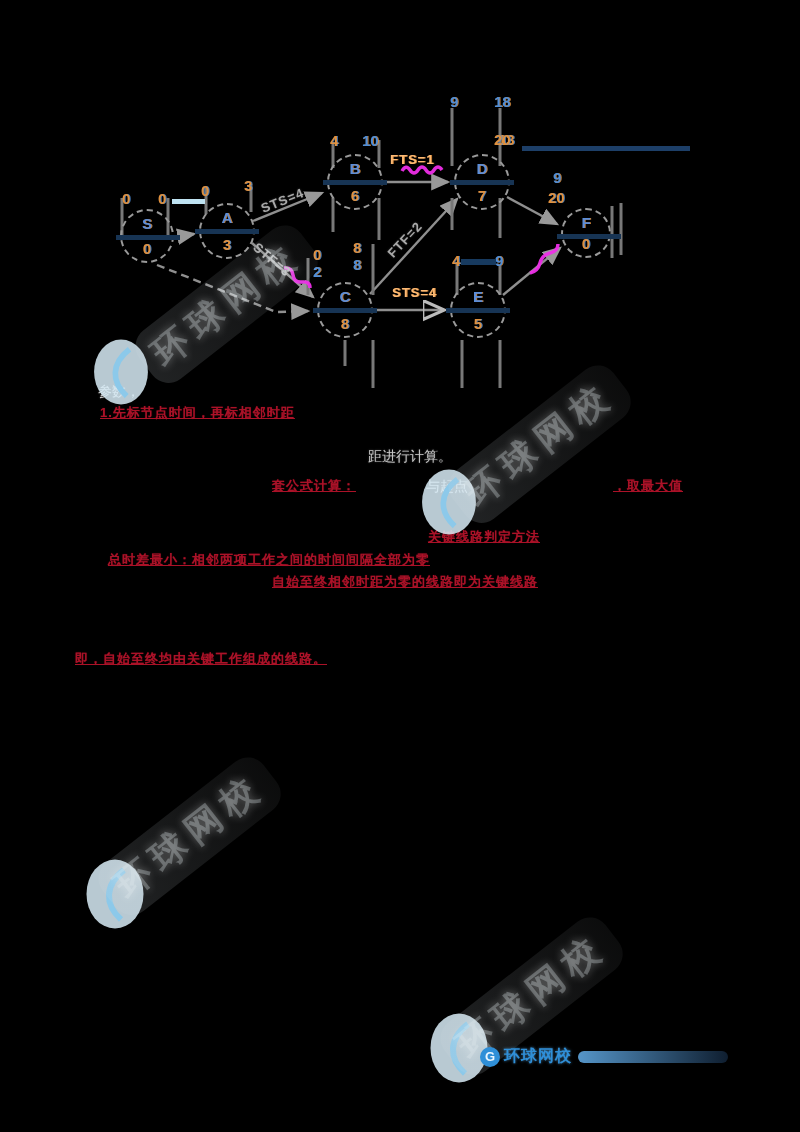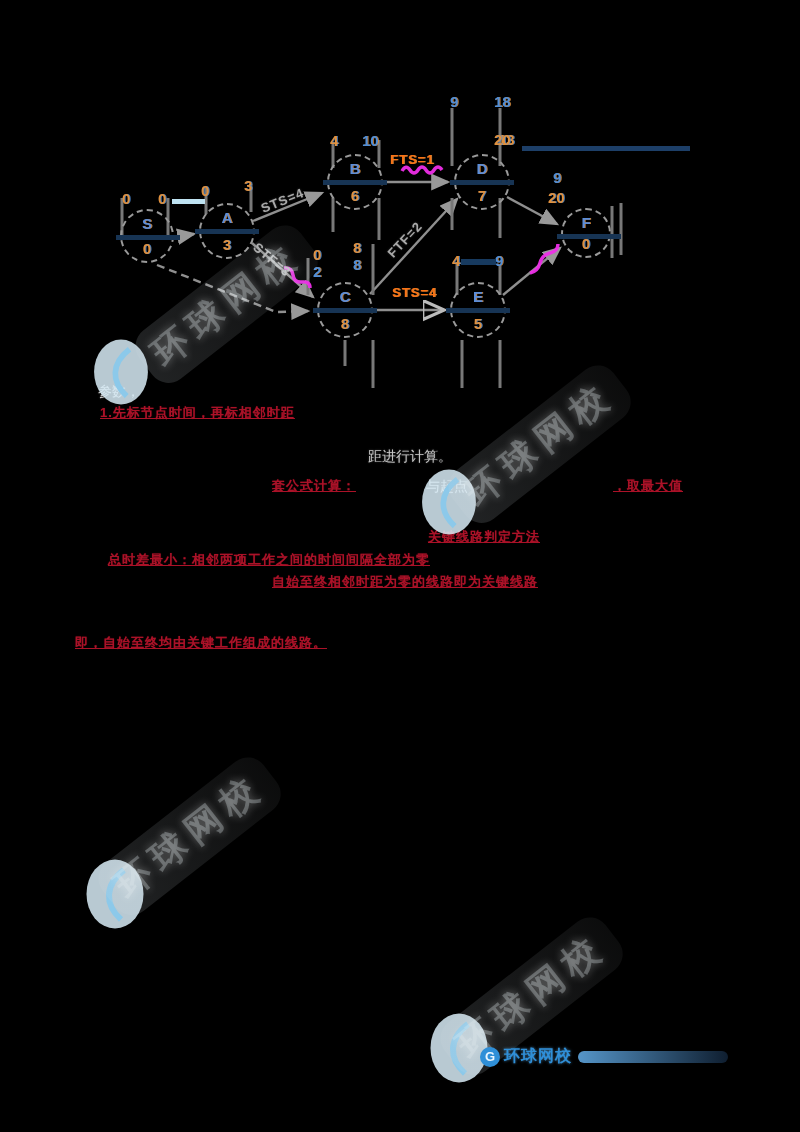--- a/index.html
+++ b/index.html
@@ -34,42 +34,42 @@
   .pd3{left:450px;top:132px;padding-left:48px;} .pd4{left:494px;top:132px;}
   .pe1{left:452px;top:253px;} .pe2{left:495px;top:253px;}
   .pf1{left:553px;top:170px;} .pf2{left:548px;top:190px;}
   .bar{position:absolute;}
   .bar-cyan{left:172px;top:199px;width:33px;height:5px;background:#bfe3f2;}
   .bar-navy-e{left:461px;top:259px;width:35px;height:6px;background:#173a5f;}
   .bar-navy-top{left:522px;top:146px;width:168px;height:5px;background:#1d3f68;}
   
   .elabel{position:absolute;font-weight:bold;font-size:13px;letter-spacing:1px;white-space:nowrap;}
   .elabel.gray{color:#a9a9a9;text-shadow:0 0 2px rgba(255,255,255,.25);}
-  .elabel.hand{color:#f97316;text-shadow:1px 0 0 rgba(224,145,63,.85);text-align:right;}
+  .elabel.hand{color:#fdba74;text-shadow:1px 0 0 rgba(224,145,63,.85);text-align:right;}
   .lab-ab{left:260px;top:193px;transform:rotate(-22deg);}
   .lab-ac{left:250px;top:252px;transform:rotate(40deg);}
   .lab-bd{left:390px;top:152px;}
   .lab-cd{left:383px;top:232px;transform:rotate(-47deg);}
   .lab-ce{left:392px;top:285px;}
   
   .txt{position:absolute;white-space:nowrap;}
   .gtxt{color:#c9c9c9;font-size:14px;text-shadow:0 0 2px rgba(255,255,255,.3);}
   .rtxt{color:#ab1228;font-size:13px;font-weight:bold;text-decoration:underline;
         letter-spacing:1px;text-shadow:0 0 1px rgba(171,18,40,.6);}
   .t-frag1{left:98px;top:383px;}
   .t-red1{left:100px;top:404px;}
   .t-black2{left:368px;top:448px;}
   .t-red2a{left:272px;top:477px;}
   .t-black3{left:426px;top:478px;}
   .t-red2b{left:613px;top:477px;}
   .t-red3{left:428px;top:528px;}
   .t-red4{left:108px;top:551px;}
   .t-red5{left:272px;top:573px;}
   .t-red6{left:118px;top:622px;letter-spacing:.5px;}
-  .t-red7{left:75px;top:634px;}
+  .t-red7{left:75px;top:650px;}
   
   .wm-text{position:absolute;transform:rotate(-38deg);transform-origin:left bottom;
         font-size:36px;font-weight:bold;letter-spacing:8px;color:rgba(225,234,240,.30);
         text-shadow:0 0 8px rgba(255,255,255,.35);white-space:nowrap;
         background:linear-gradient(90deg,rgba(205,215,222,.16),rgba(235,243,248,.05));
         padding:6px 14px;border-radius:20px;}
   .wm1{left:165px;top:330px;} .wm2{left:478px;top:470px;}
   .wm3{left:128px;top:862px;} .wm4{left:470px;top:1022px;}
   .wm-logo{position:absolute;}
   .wl1{left:92px;top:338px;} .wl2{left:420px;top:468px;}

